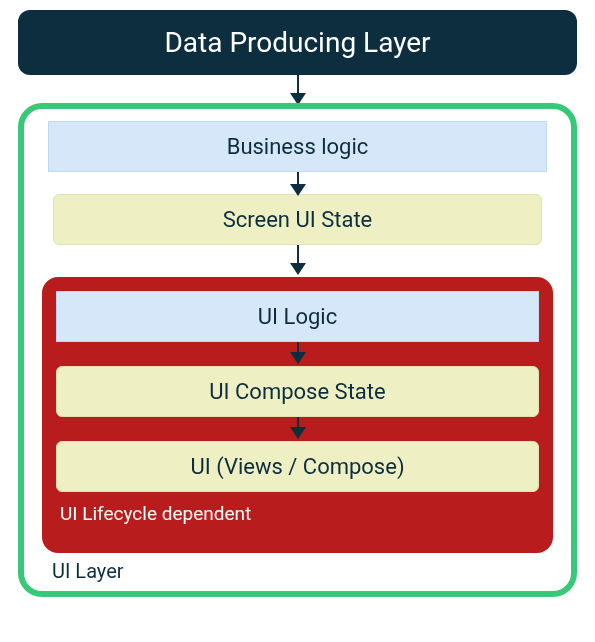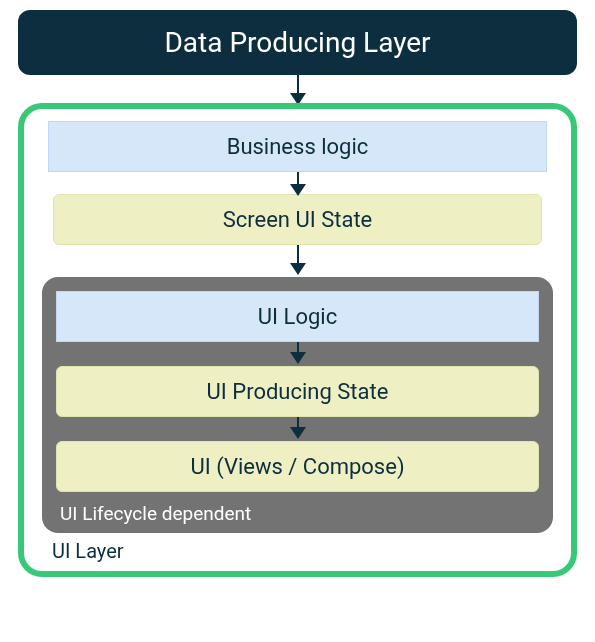--- a/index.html
+++ b/index.html
@@ -71,23 +71,23 @@
       background: #eef0c4;
       border: 1px solid #e0e2b0;
       color: #0d2e3e;
       border-radius: 6px;
       text-align: center;
       font-size: 22px;
       padding: 12px 0;
       margin: 0 11px;
     }
     .lifecycle-container {
-      background: #737373;
+      background: #b91c1c;
       border-radius: 16px;
-      padding: 14px 10px 6px 10px;
+      padding: 14px 10px 26px 10px;
       margin-top: 4px;
     }
     .lifecycle-container .box-blue,
     .lifecycle-container .box-yellow {
       margin: 0 4px;
     }
     .lifecycle-label {
       color: #fff;
       font-size: 19px;
       padding: 10px 0 2px 8px;
@@ -138,21 +138,21 @@
 
     <div class="box-blue">
       <span>UI Logic</span>
     </div>
 
     <div class="arrow-container arrow-green-bg">
       <div class="arrow-down"></div>
     </div>
 
     <div class="box-yellow">
-      <span>UI Producing State</span>
+      <span>UI Compose State</span>
     </div>
 
     <div class="arrow-container arrow-green-bg">
       <div class="arrow-down"></div>
     </div>
 
     <div class="box-yellow">
       <span>UI (Views / Compose)</span>
     </div>
 

